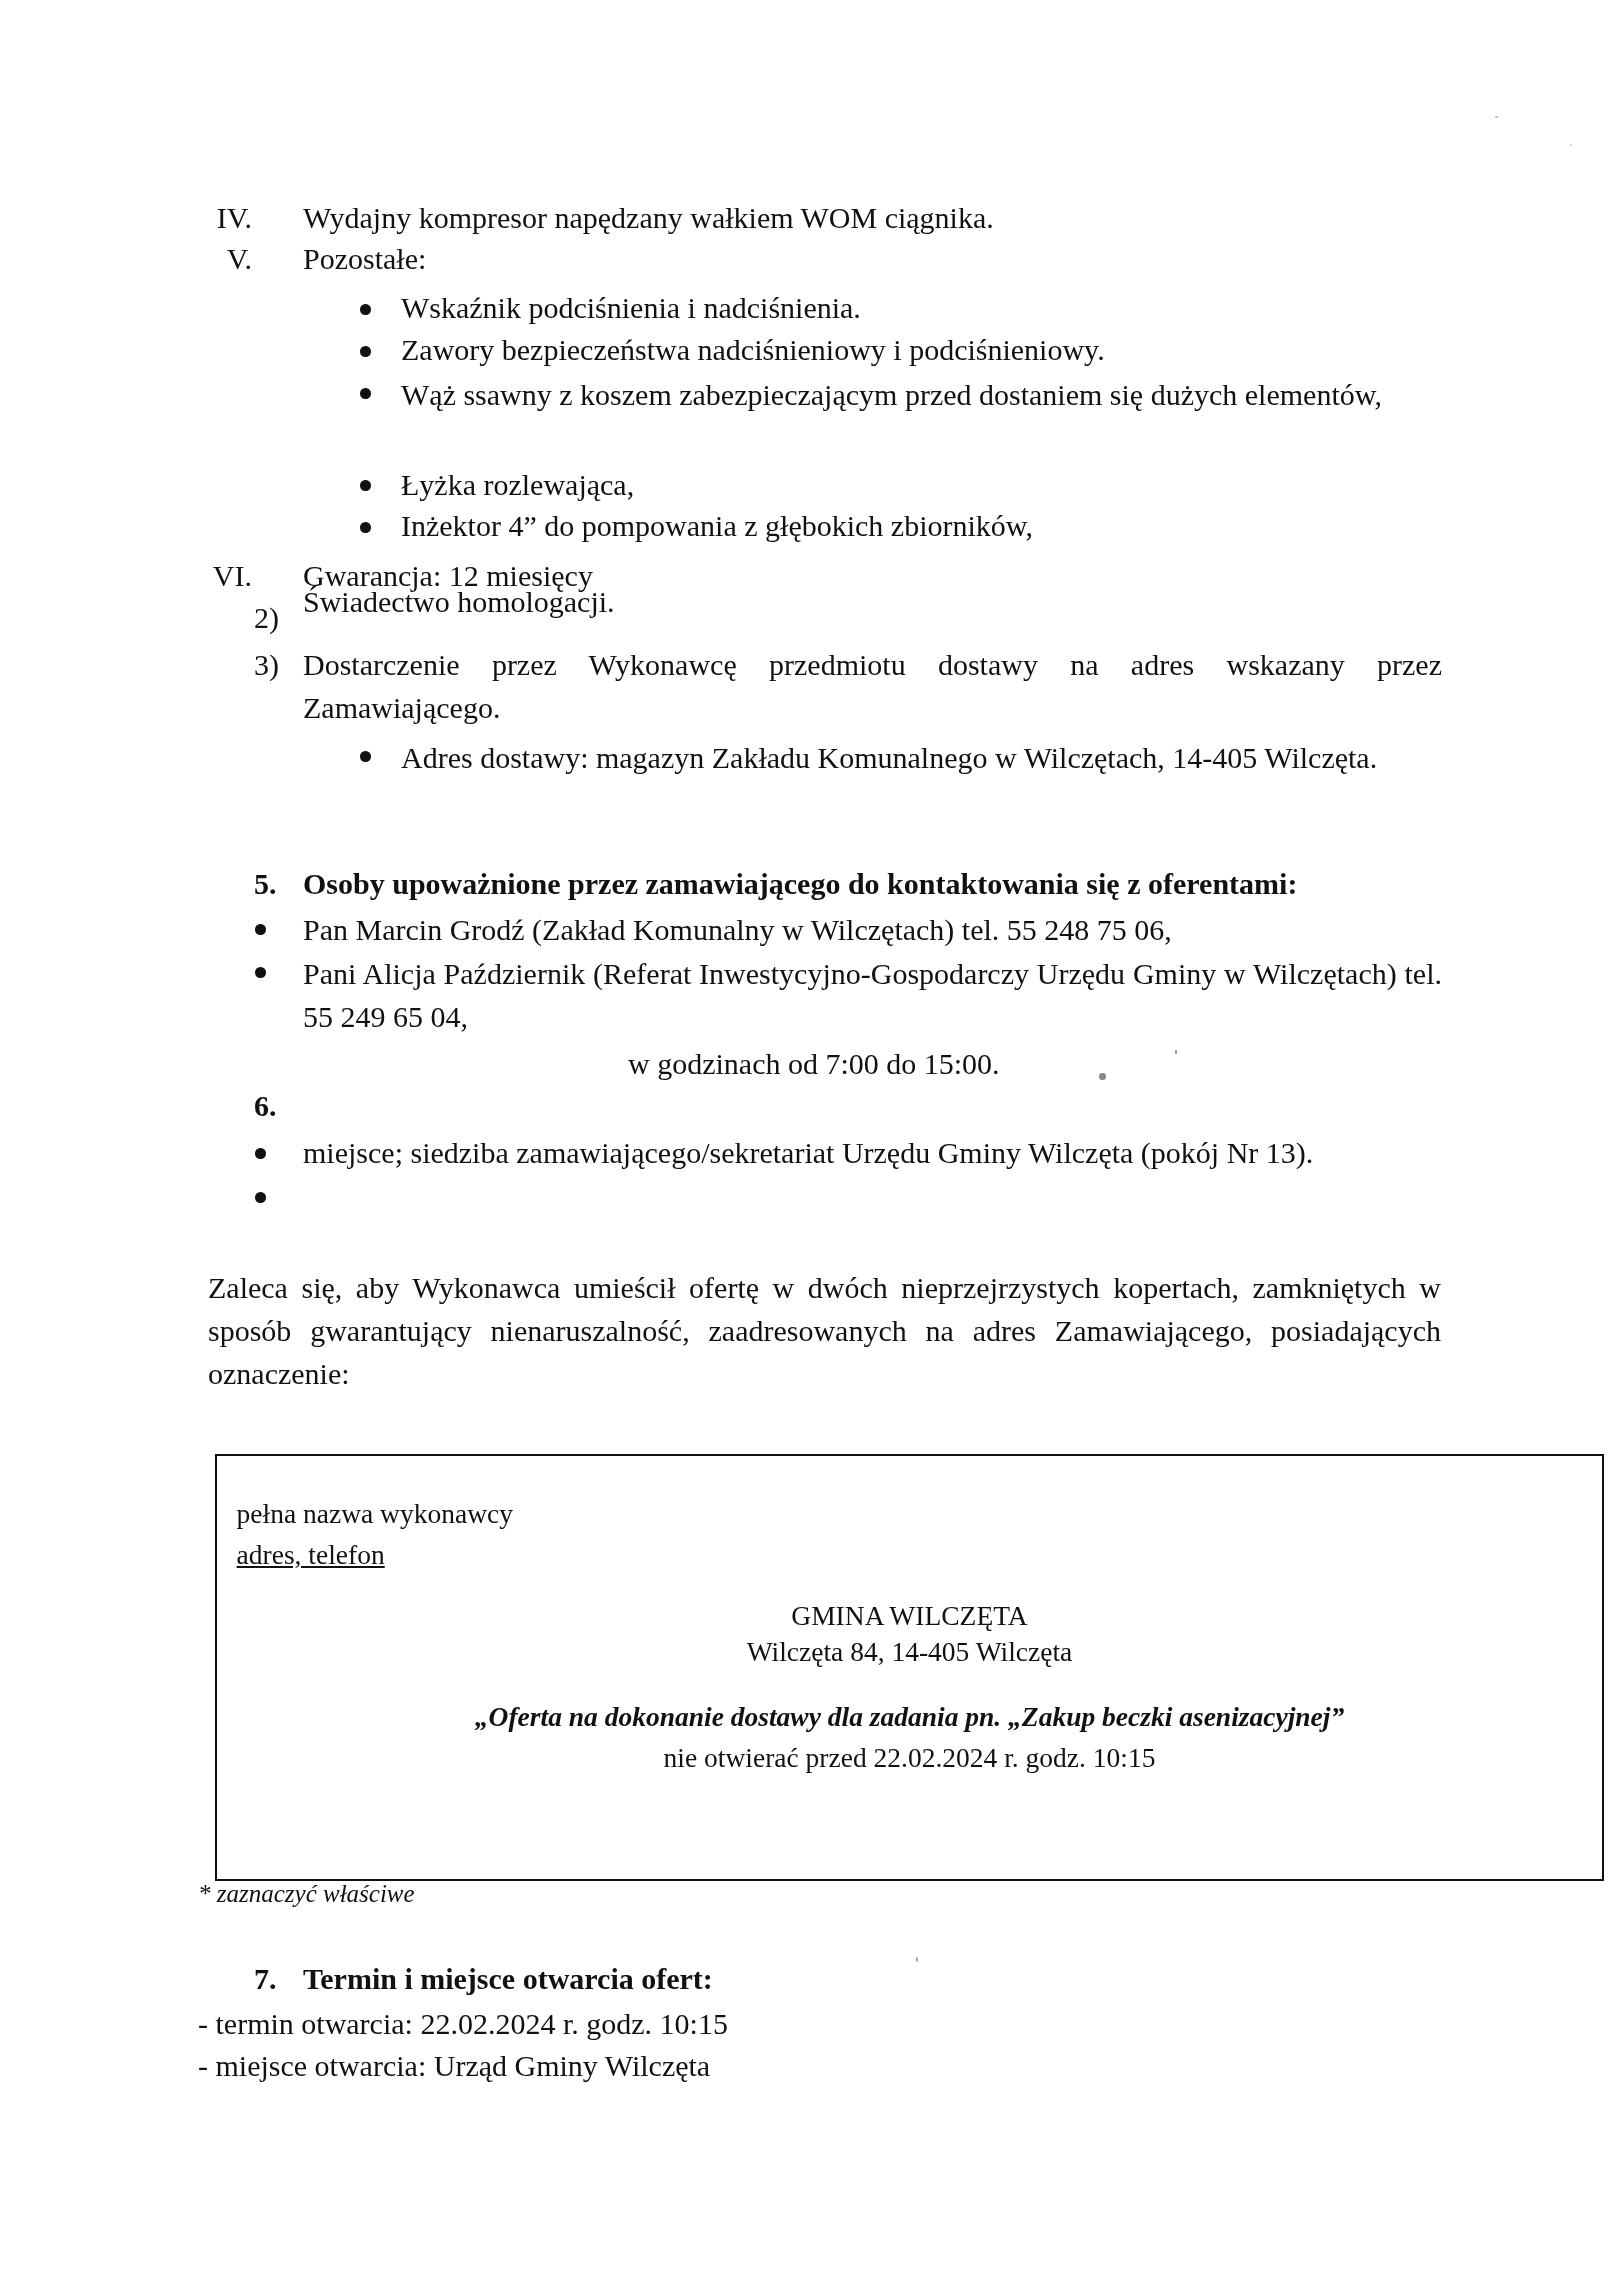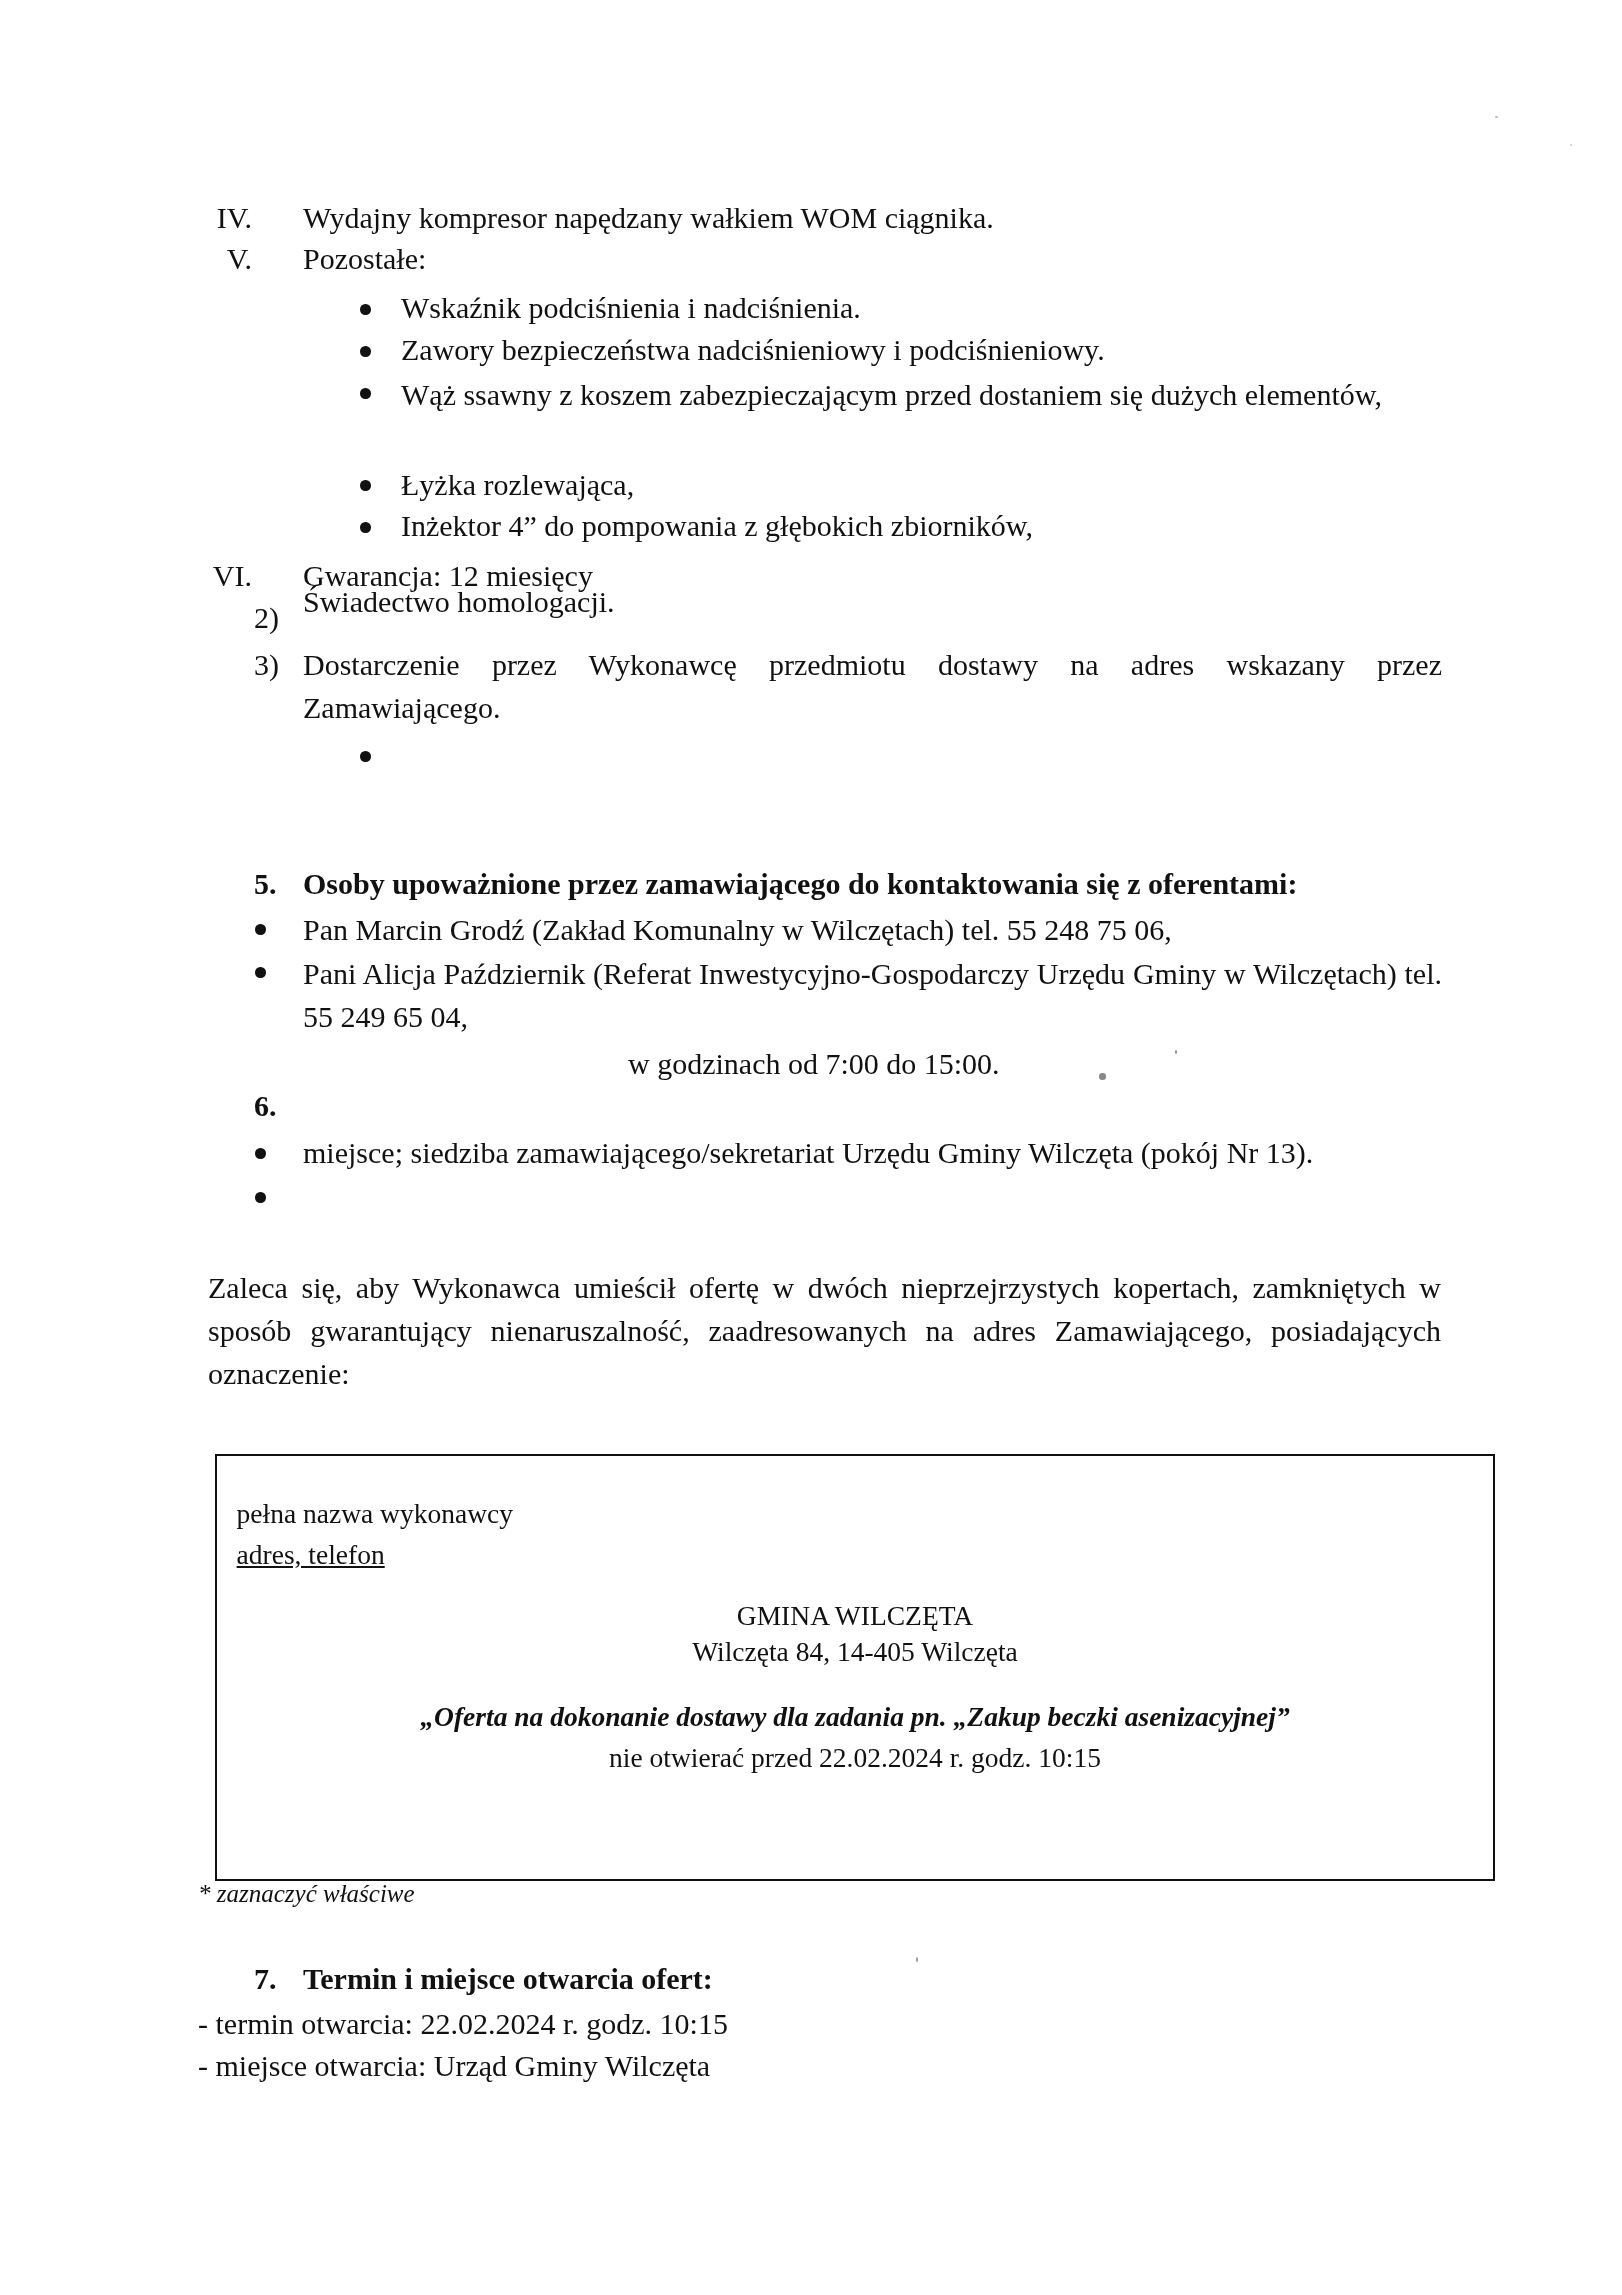--- a/index.html
+++ b/index.html
@@ -5,21 +5,21 @@
   html, body { margin: 0; padding: 0; background: #ffffff; }
   body { width: 1623px; height: 2295px; position: relative; overflow: hidden;
          font-family: "Liberation Serif", "DejaVu Serif", serif; color: #111; }
   .page { position: absolute; left: 0; top: 0; width: 1623px; height: 2295px; }
   .line { position: absolute; font-size: 30px; line-height: 39px; white-space: nowrap; }
   .just { position: absolute; font-size: 30px; line-height: 43px; text-align: justify; text-align-last: left; }
   .bold { font-weight: bold; }
   .roman { position: absolute; font-size: 30px; line-height: 39px; text-align: right; width: 52px; }
   .num { position: absolute; font-size: 30px; line-height: 39px; }
   .bullet { position: absolute; width: 10.5px; height: 10.5px; border-radius: 50%; background: #111; }
-  .box { position: absolute; left: 215px; top: 1454px; width: 1280px; height: 427px;
+  .box { position: absolute; left: 215px; top: 1454px; width: 1389px; height: 427px;
          border: 2px solid #111; box-sizing: border-box; }
   .box .t { position: absolute; font-size: 27.5px; line-height: 37px; white-space: nowrap; }
   .box .center { left: 0; right: 0; text-align: center; }
   .underline { text-decoration: underline; }
   .italic-bold { font-style: italic; font-weight: bold; }
   .footnote { position: absolute; font-size: 25px; line-height: 23.6px; white-space: nowrap; font-style: italic; }
   .speck { position: absolute; border-radius: 50%; background: #888; }
 </style>
 </head>
 <body>
@@ -50,20 +50,21 @@
   <div class="roman" style="left:200px; top:556px;">VI.</div>
   <div class="line" style="left:303px; top:556px;">Gwarancja: 12 miesięcy</div>
 
   <div class="num" style="left:254px; top:598px;">2)</div>
   <div class="line" style="left:303px; top:582px;">Świadectwo homologacji.</div>
 
   <div class="num" style="left:254px; top:645px;">3)</div>
   <div class="just" style="left:303px; top:643px; width:1139px;">Dostarczenie przez Wykonawcę przedmiotu dostawy na adres wskazany przez Zamawiającego.</div>
 
   <div class="bullet" style="left:360px; top:751px;"></div>
+  <div class="just" style="left:401px; top:736px; width:1040px;">Adres dostawy: magazyn Zakładu Komunalnego w Wilczętach, 14-405 Wilczęta.</div>
 
   <div class="num bold" style="left:254px; top:864px;">5.</div>
   <div class="line bold" style="left:303px; top:864px;">Osoby upoważnione przez zamawiającego do kontaktowania się z oferentami:</div>
 
   <div class="bullet" style="left:255px; top:924px;"></div>
   <div class="line" style="left:303px; top:910px;">Pan Marcin Grodź (Zakład Komunalny w Wilczętach) tel. 55 248 75 06,</div>
 
   <div class="bullet" style="left:255px; top:967px;"></div>
   <div class="just" style="left:303px; top:952px; width:1139px;">Pani Alicja Październik (Referat Inwestycyjno-Gospodarczy Urzędu Gminy w Wilczętach) tel. 55 249 65 04,</div>
 

